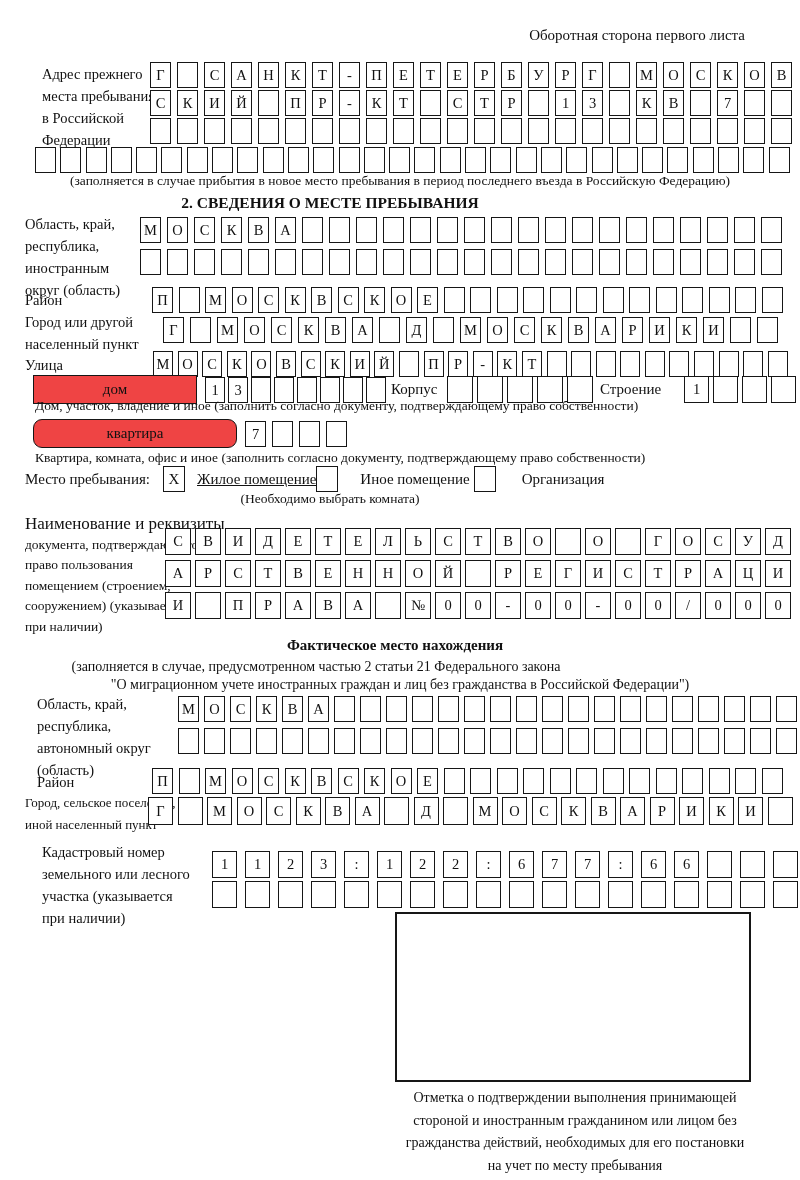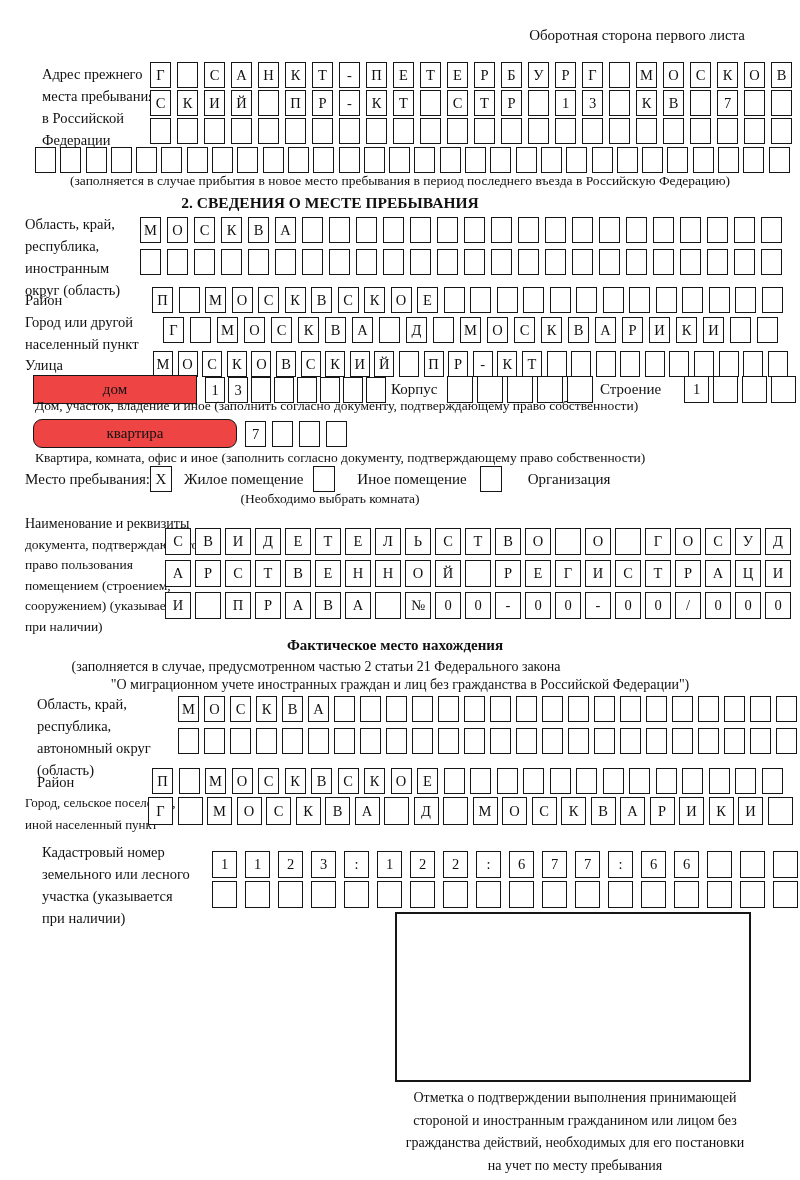--- a/index.html
+++ b/index.html
@@ -324,32 +324,32 @@
 <div class="wbox" style="left:33px;top:419px;width:204px;border-radius:9px;">квартира</div>
 <div class="cells" style="left:245px;top:421px;">
     <span class="cell">7</span>
     <span class="cell"></span>
     <span class="cell"></span>
     <span class="cell"></span>
   </div>
 <div class="abs cap" style="left:35px;top:450px;">Квартира, комната, офис и иное (заполнить согласно документу, подтверждающему право собственности)</div>
 
 <div class="abs mesto" style="left:25px;top:466px;">
-  <span style="">Место пребывания:</span>
+  <span style="margin-right:13px;">Место пребывания:</span>
   <span class="chk" style="margin-right:12px;">X</span>
-  <span style="margin-right:10px;">Жилое помещение</span>
+  <span style="text-decoration:underline;">Жилое помещение</span>
   <span class="chk" style="margin-right:22px;"></span>
-  <span style="margin-right:13px;">Иное помещение</span>
+  <span style="margin-right:4px;">Иное помещение</span>
   <span class="chk" style="margin-right:26px;"></span>
   <span>Организация</span>
 </div>
 <div class="abs cap center" style="left:0;top:491px;width:660px;">(Необходимо выбрать комната)</div>
 
 <div class="abs" style="left:25px;top:514px;">
-  <div class="lbl" style="font-size:14px;line-height:20.5px;">Наименование и реквизиты</div>
+  <div class="lbl" style="font-size:17px;line-height:20.5px;">Наименование и реквизиты</div>
   <div class="lbl" style="font-size:13.5px;line-height:20.5px;">документа, подтверждающего</div>
   <div class="lbl" style="font-size:13.5px;line-height:20.5px;">право пользования</div>
   <div class="lbl" style="font-size:13.5px;line-height:20.5px;">помещением (строением,</div>
   <div class="lbl" style="font-size:13.5px;line-height:20.5px;">сооружением) (указывается</div>
   <div class="lbl" style="font-size:13.5px;line-height:20.5px;">при наличии)</div>
 </div>
 <div class="cells" style="left:165px;top:528px;--w:26px;--g:4px;--h:27px;">
     <span class="cell">С</span>
     <span class="cell">В</span>
     <span class="cell">И</span>

